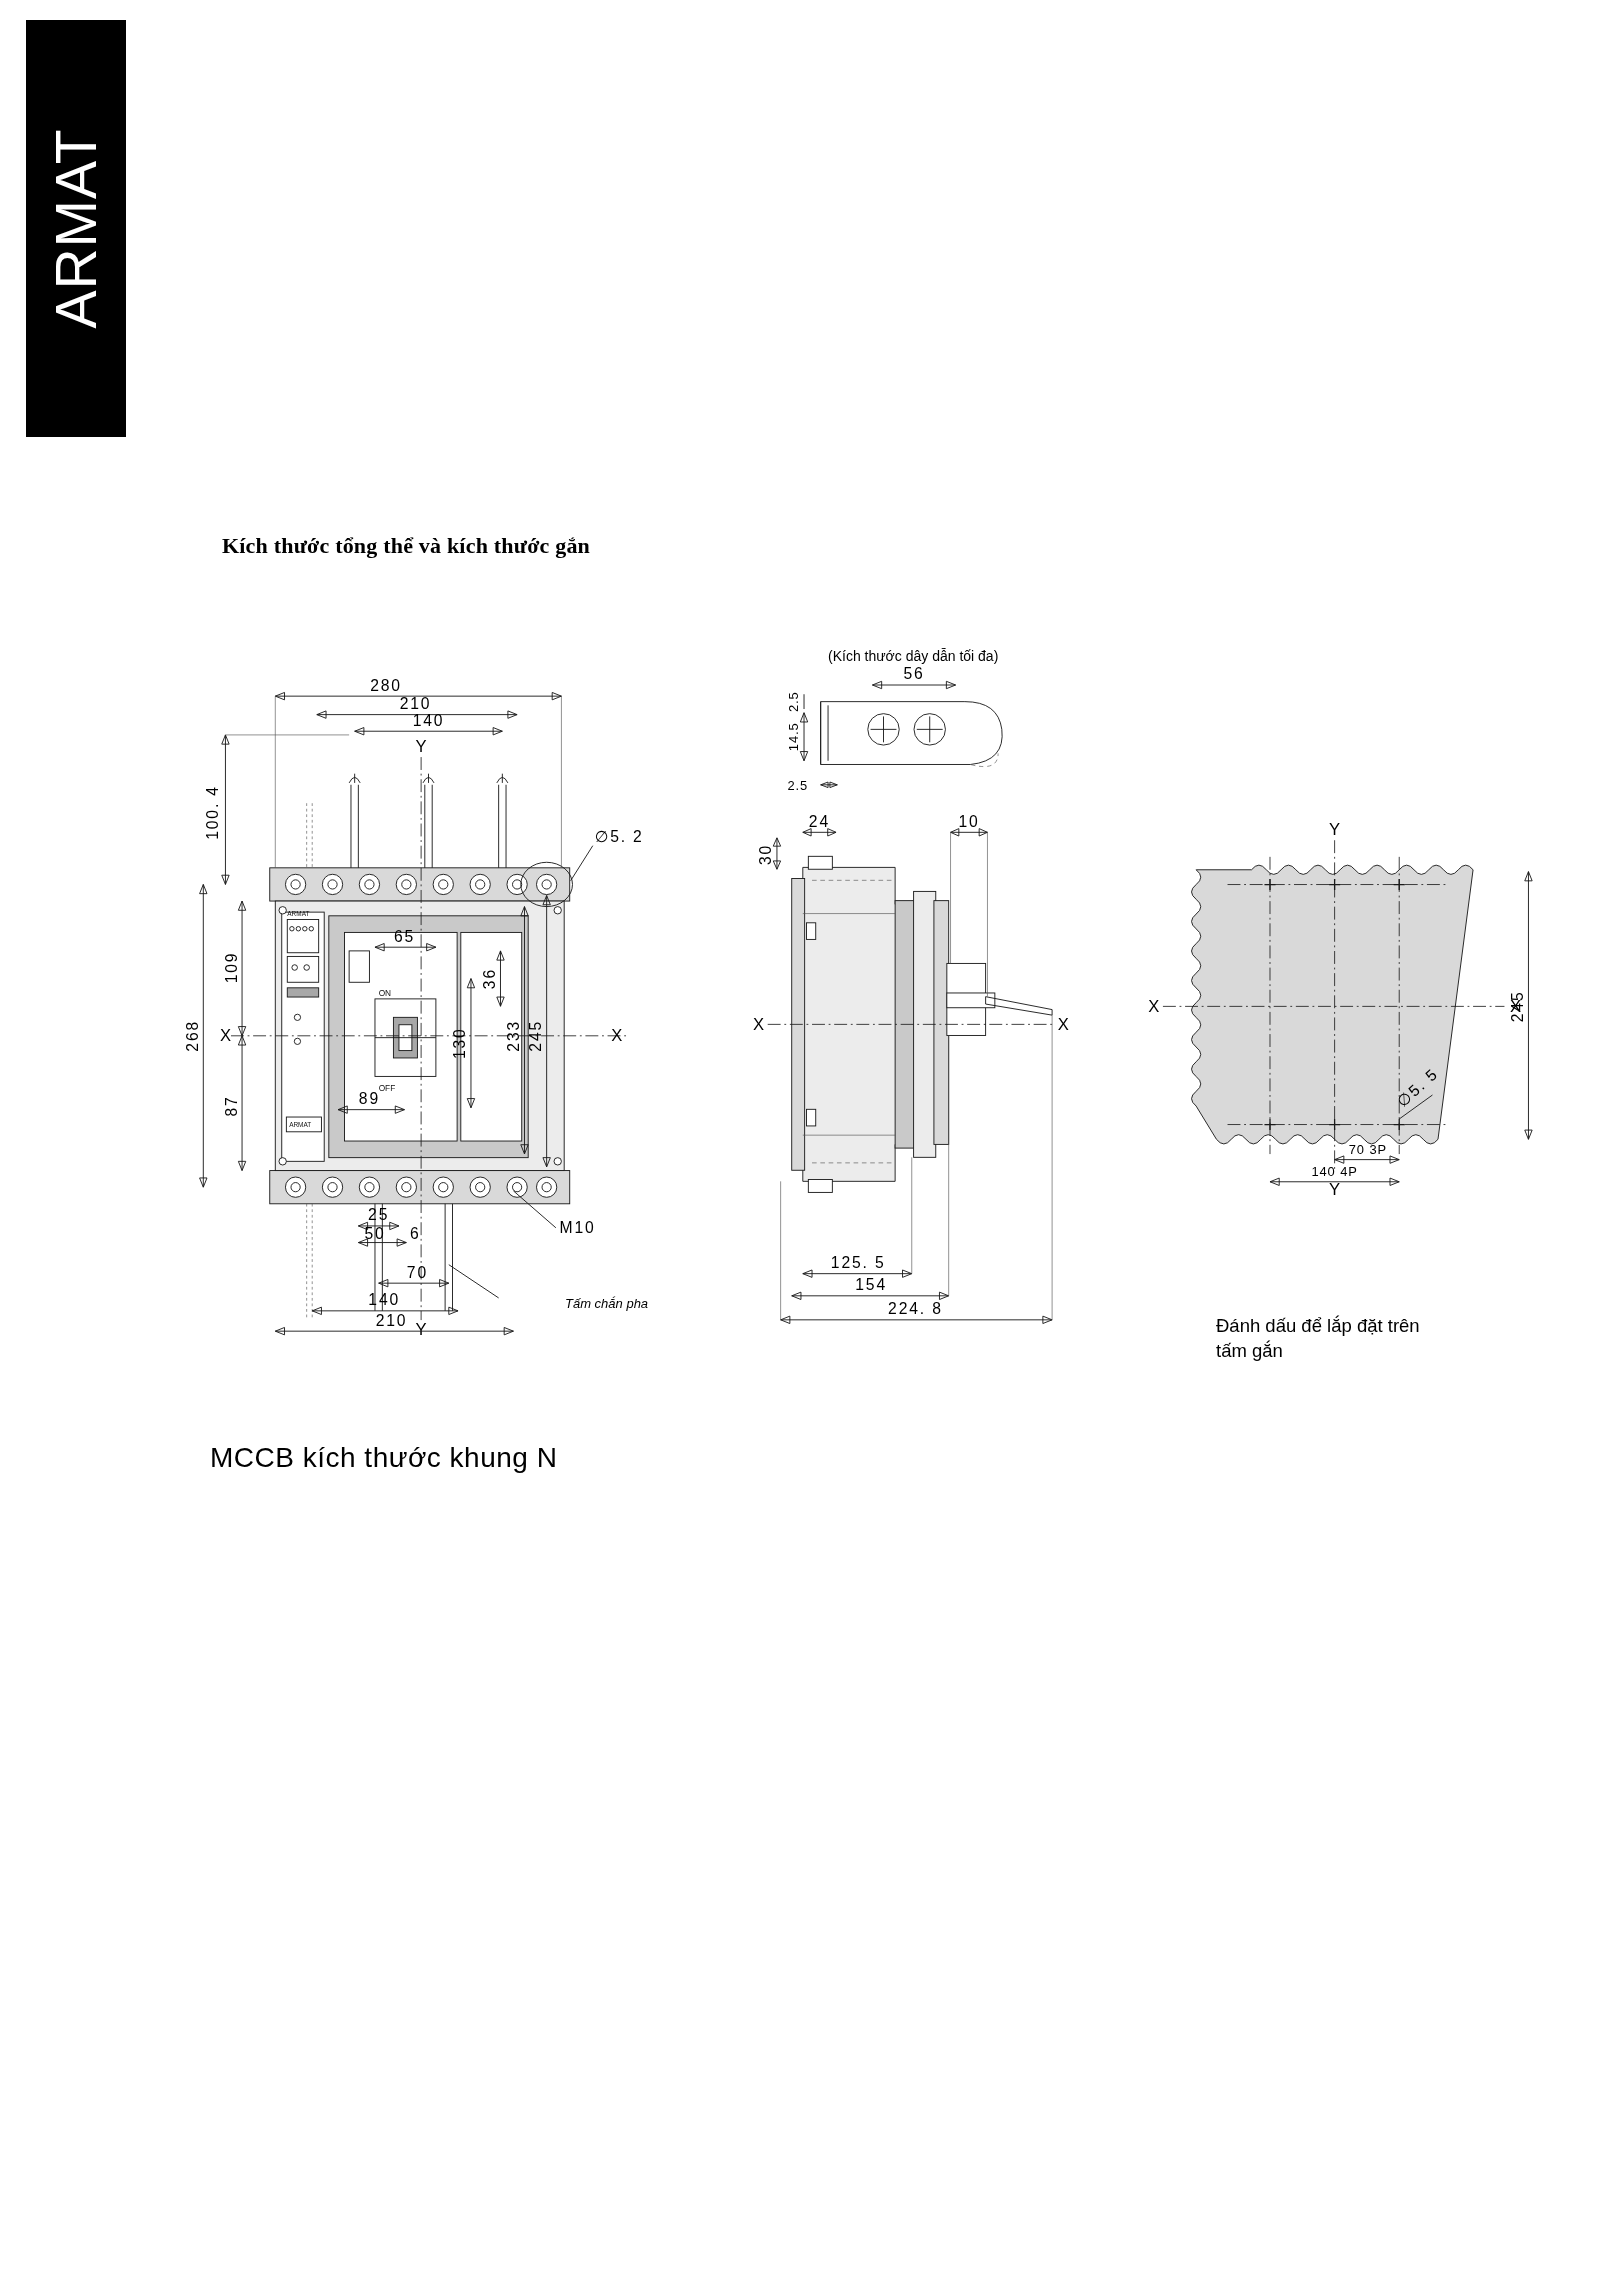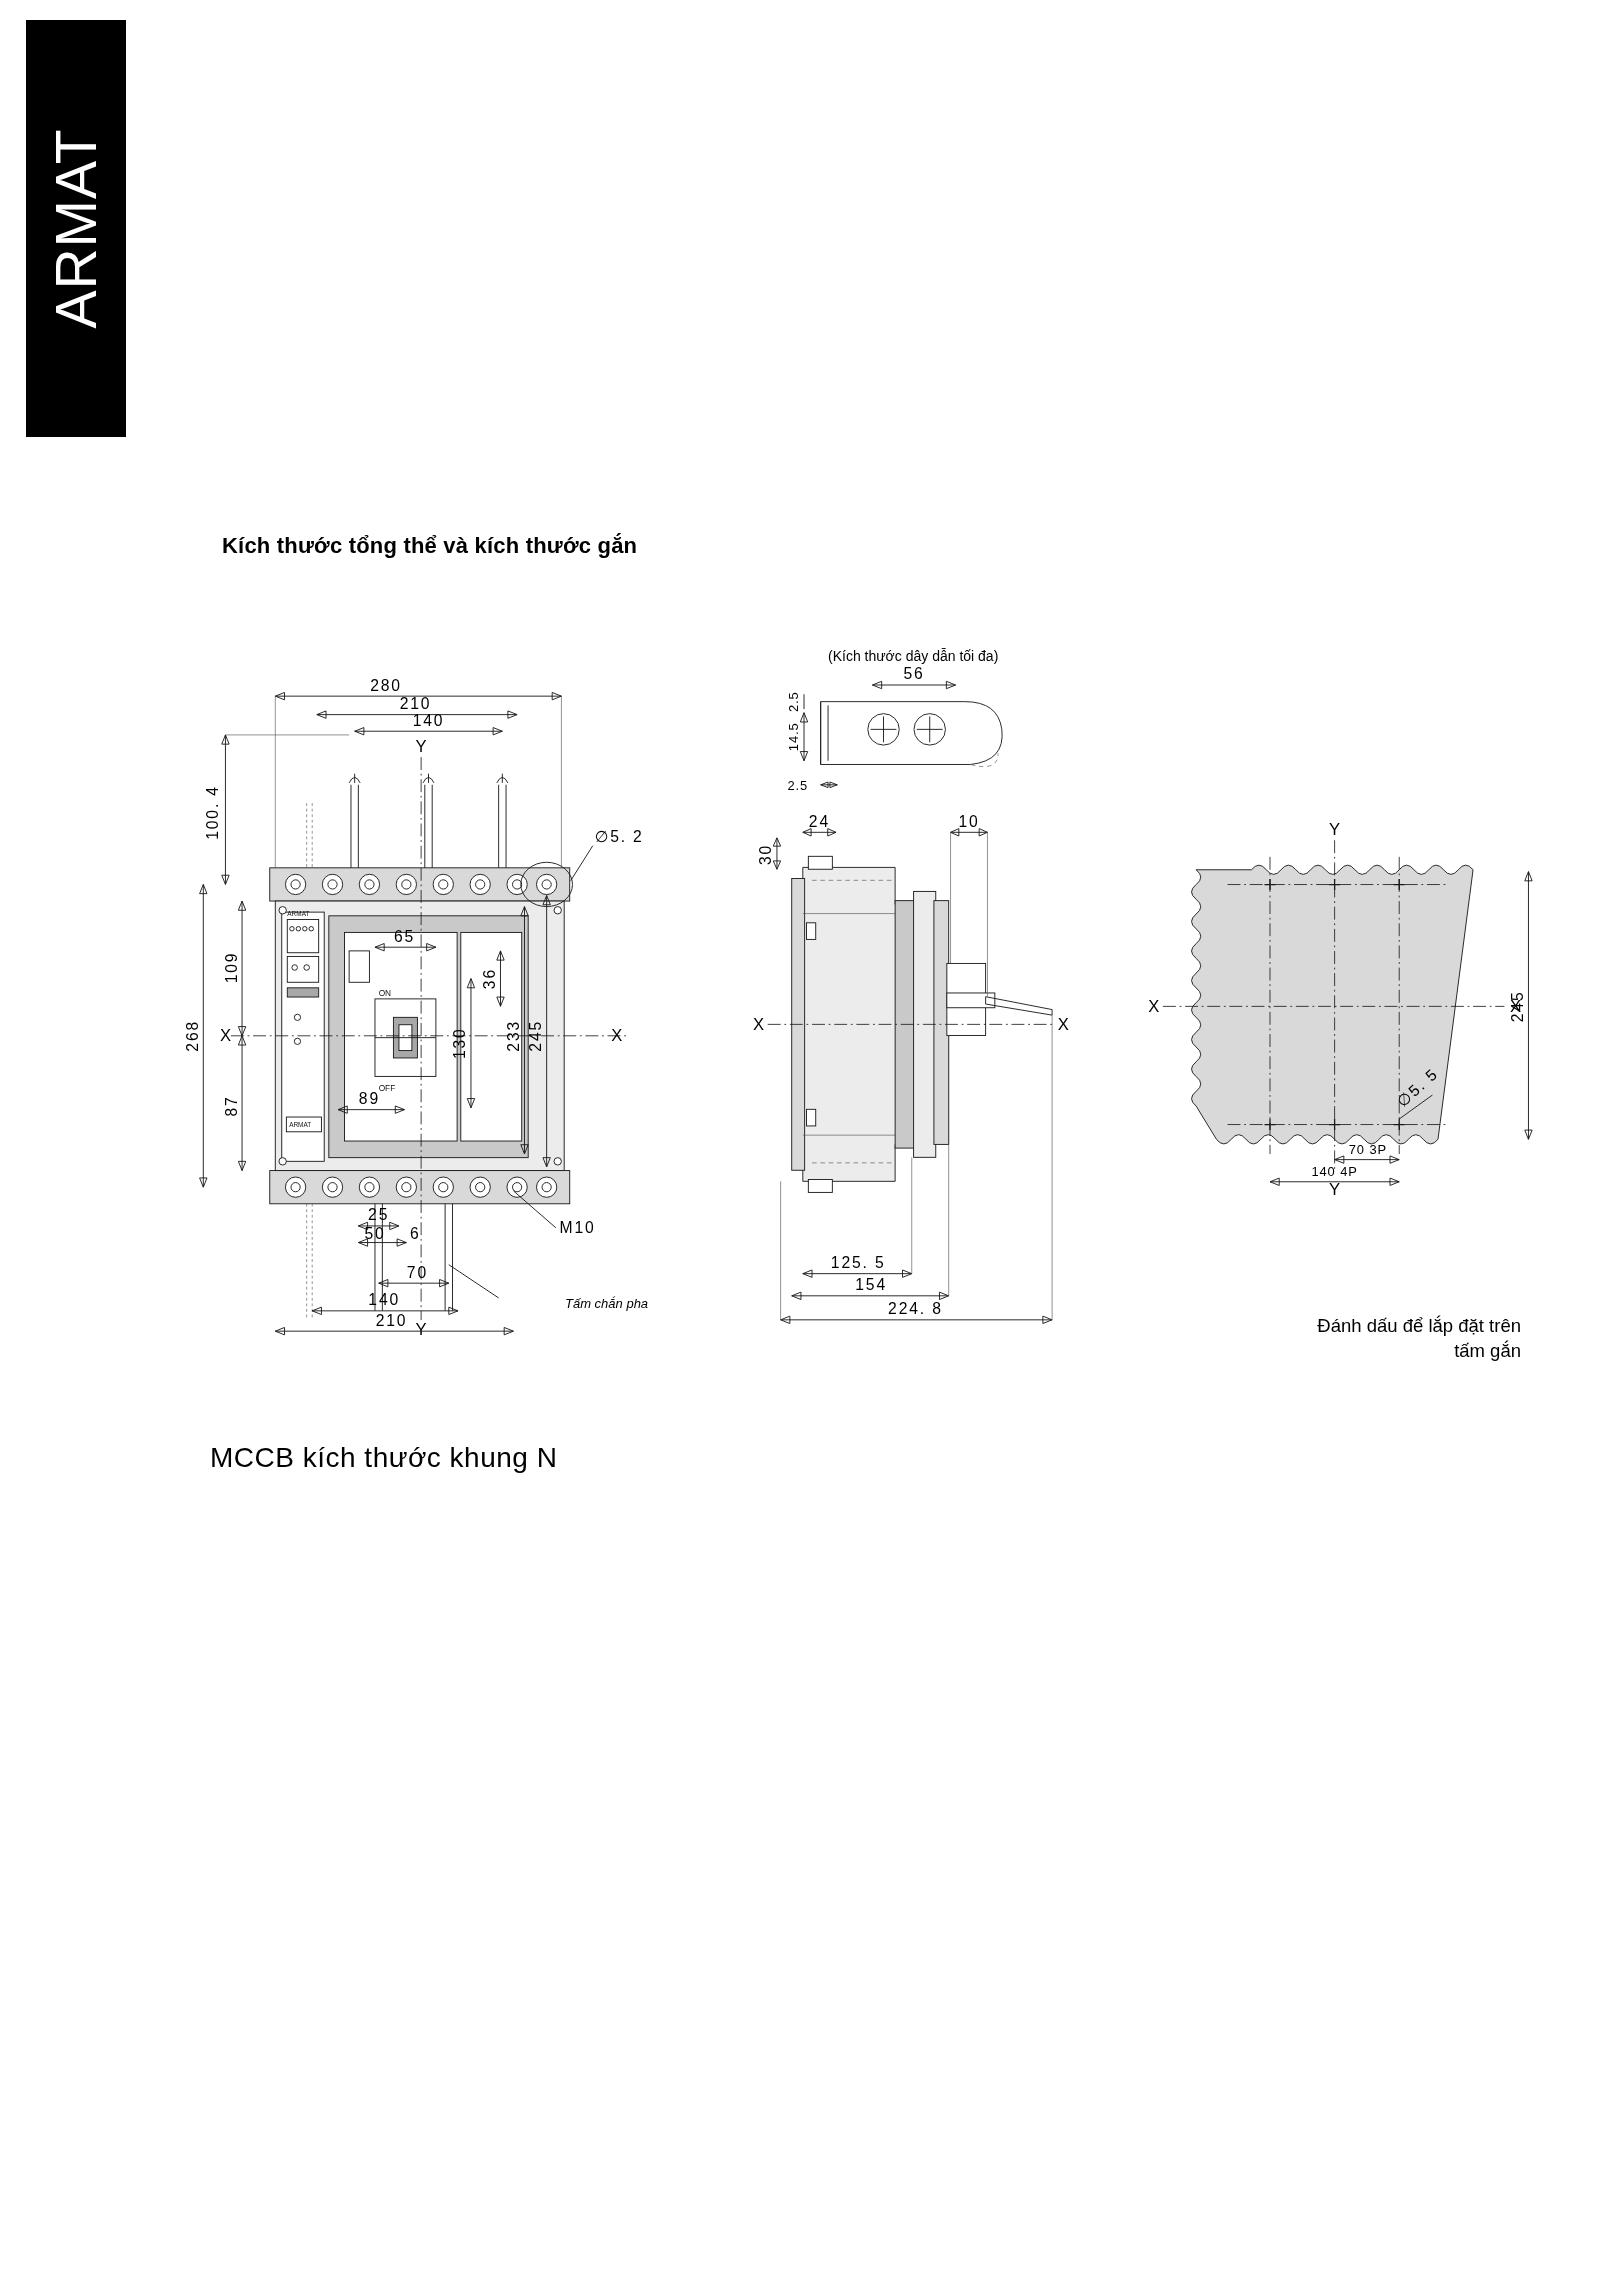--- a/index.html
+++ b/index.html
@@ -43,20 +43,21 @@
   }
 
   
   #section-title {
     position: absolute;
     left: 222px;
     top: 533px;
     font-size: 22px;
     font-weight: bold;
     letter-spacing: 0.2px;
+    font-family: Liberation Serif, serif;
   }
   #figure-caption {
     position: absolute;
     left: 210px;
     top: 1442px;
     font-size: 28px;
     letter-spacing: 0.5px;
   }
   #note-wire {
     position: absolute;
@@ -71,21 +72,20 @@
     font-size: 13px;
     font-style: italic;
   }
   #note-mounting {
     position: absolute;
     left: 1216px;
     top: 1314px;
     font-size: 18.5px;
     line-height: 1.35;
     width: 305px;
-    text-align: right;
   }
 
   
   .draw {
     position: absolute;
   }
   svg { display: block; overflow: visible; }
 
   .ln   { stroke: #1a1a1a; stroke-width: 1; fill: none; }
   .lnt  { stroke: #555; stroke-width: .7; fill: none; }

